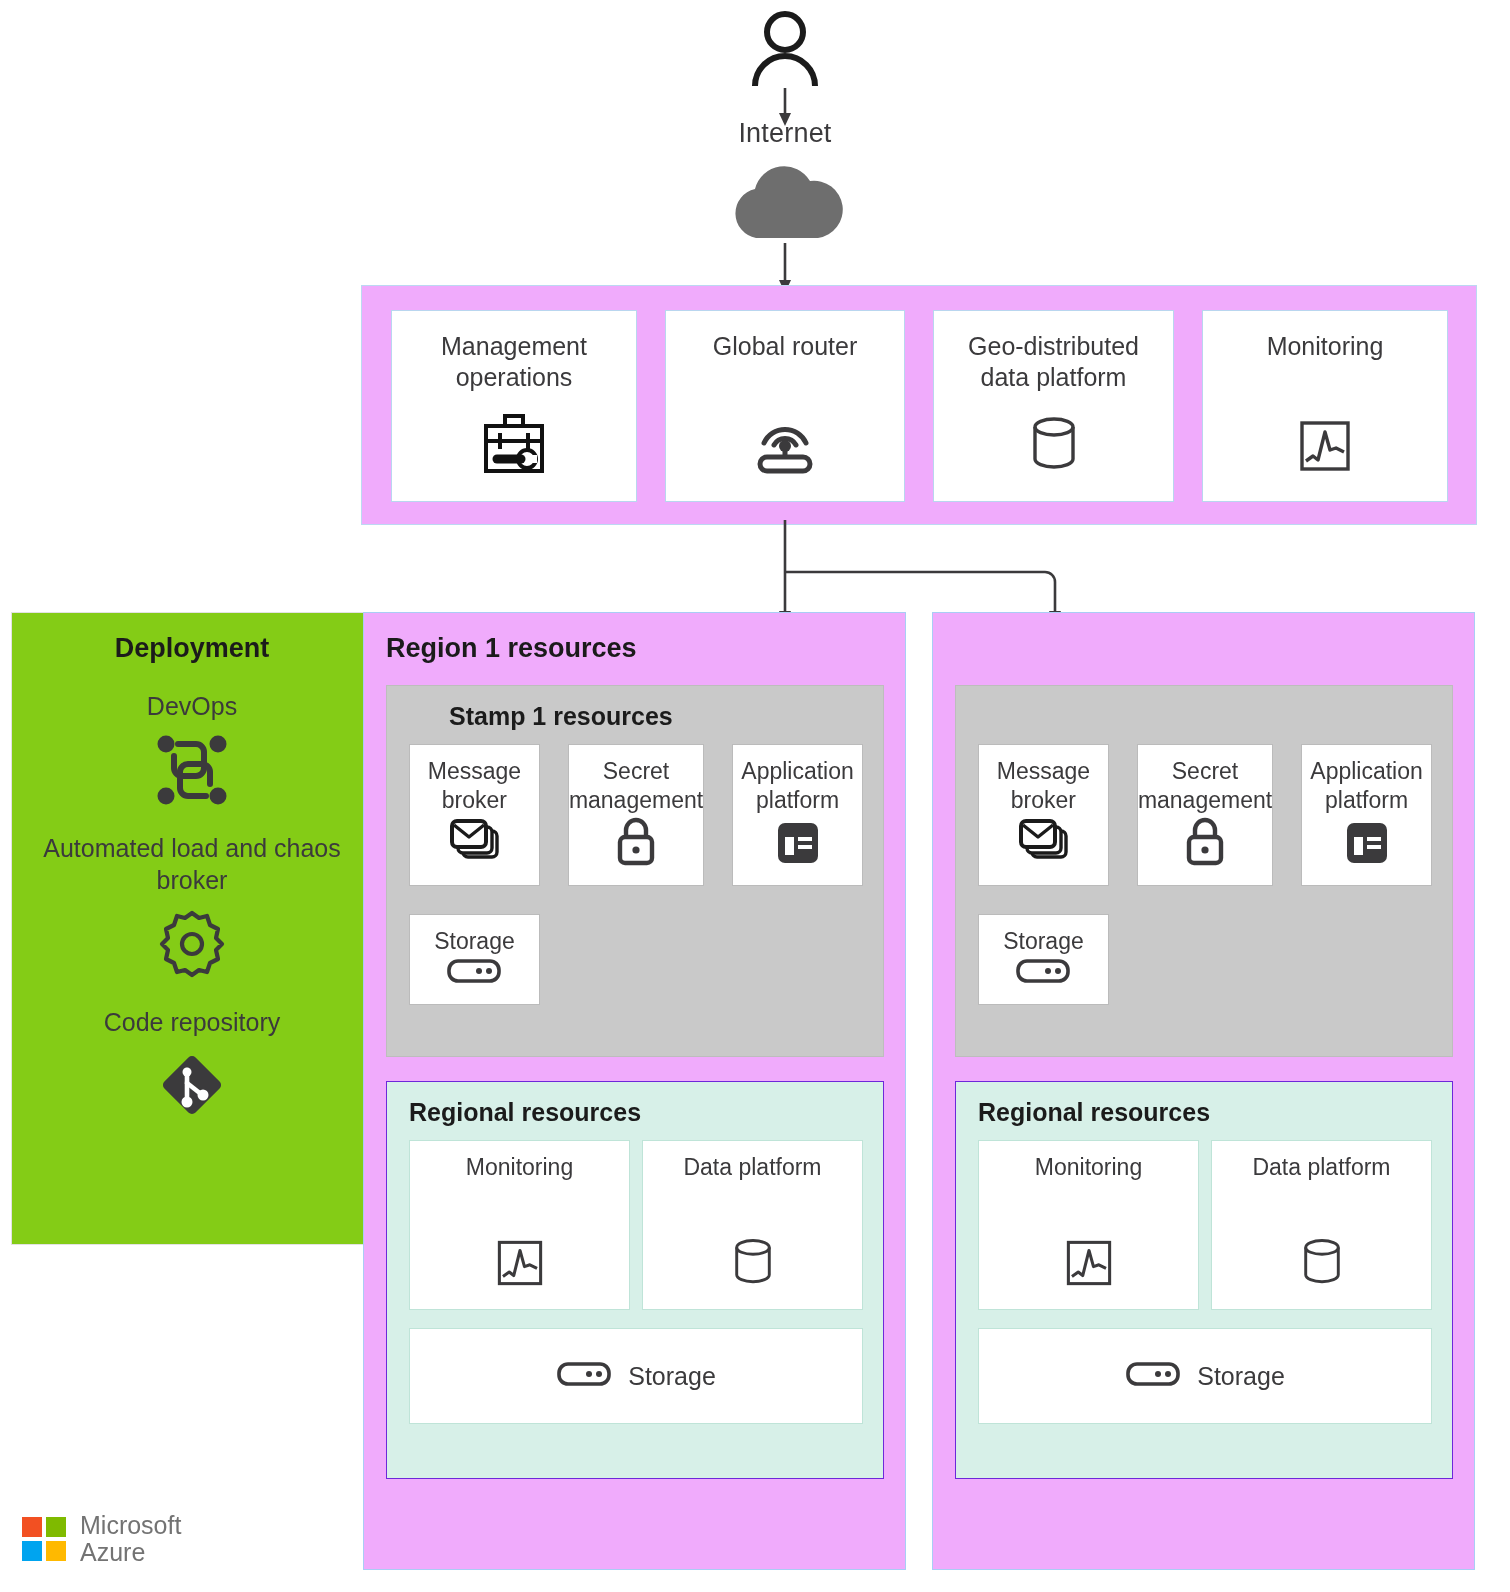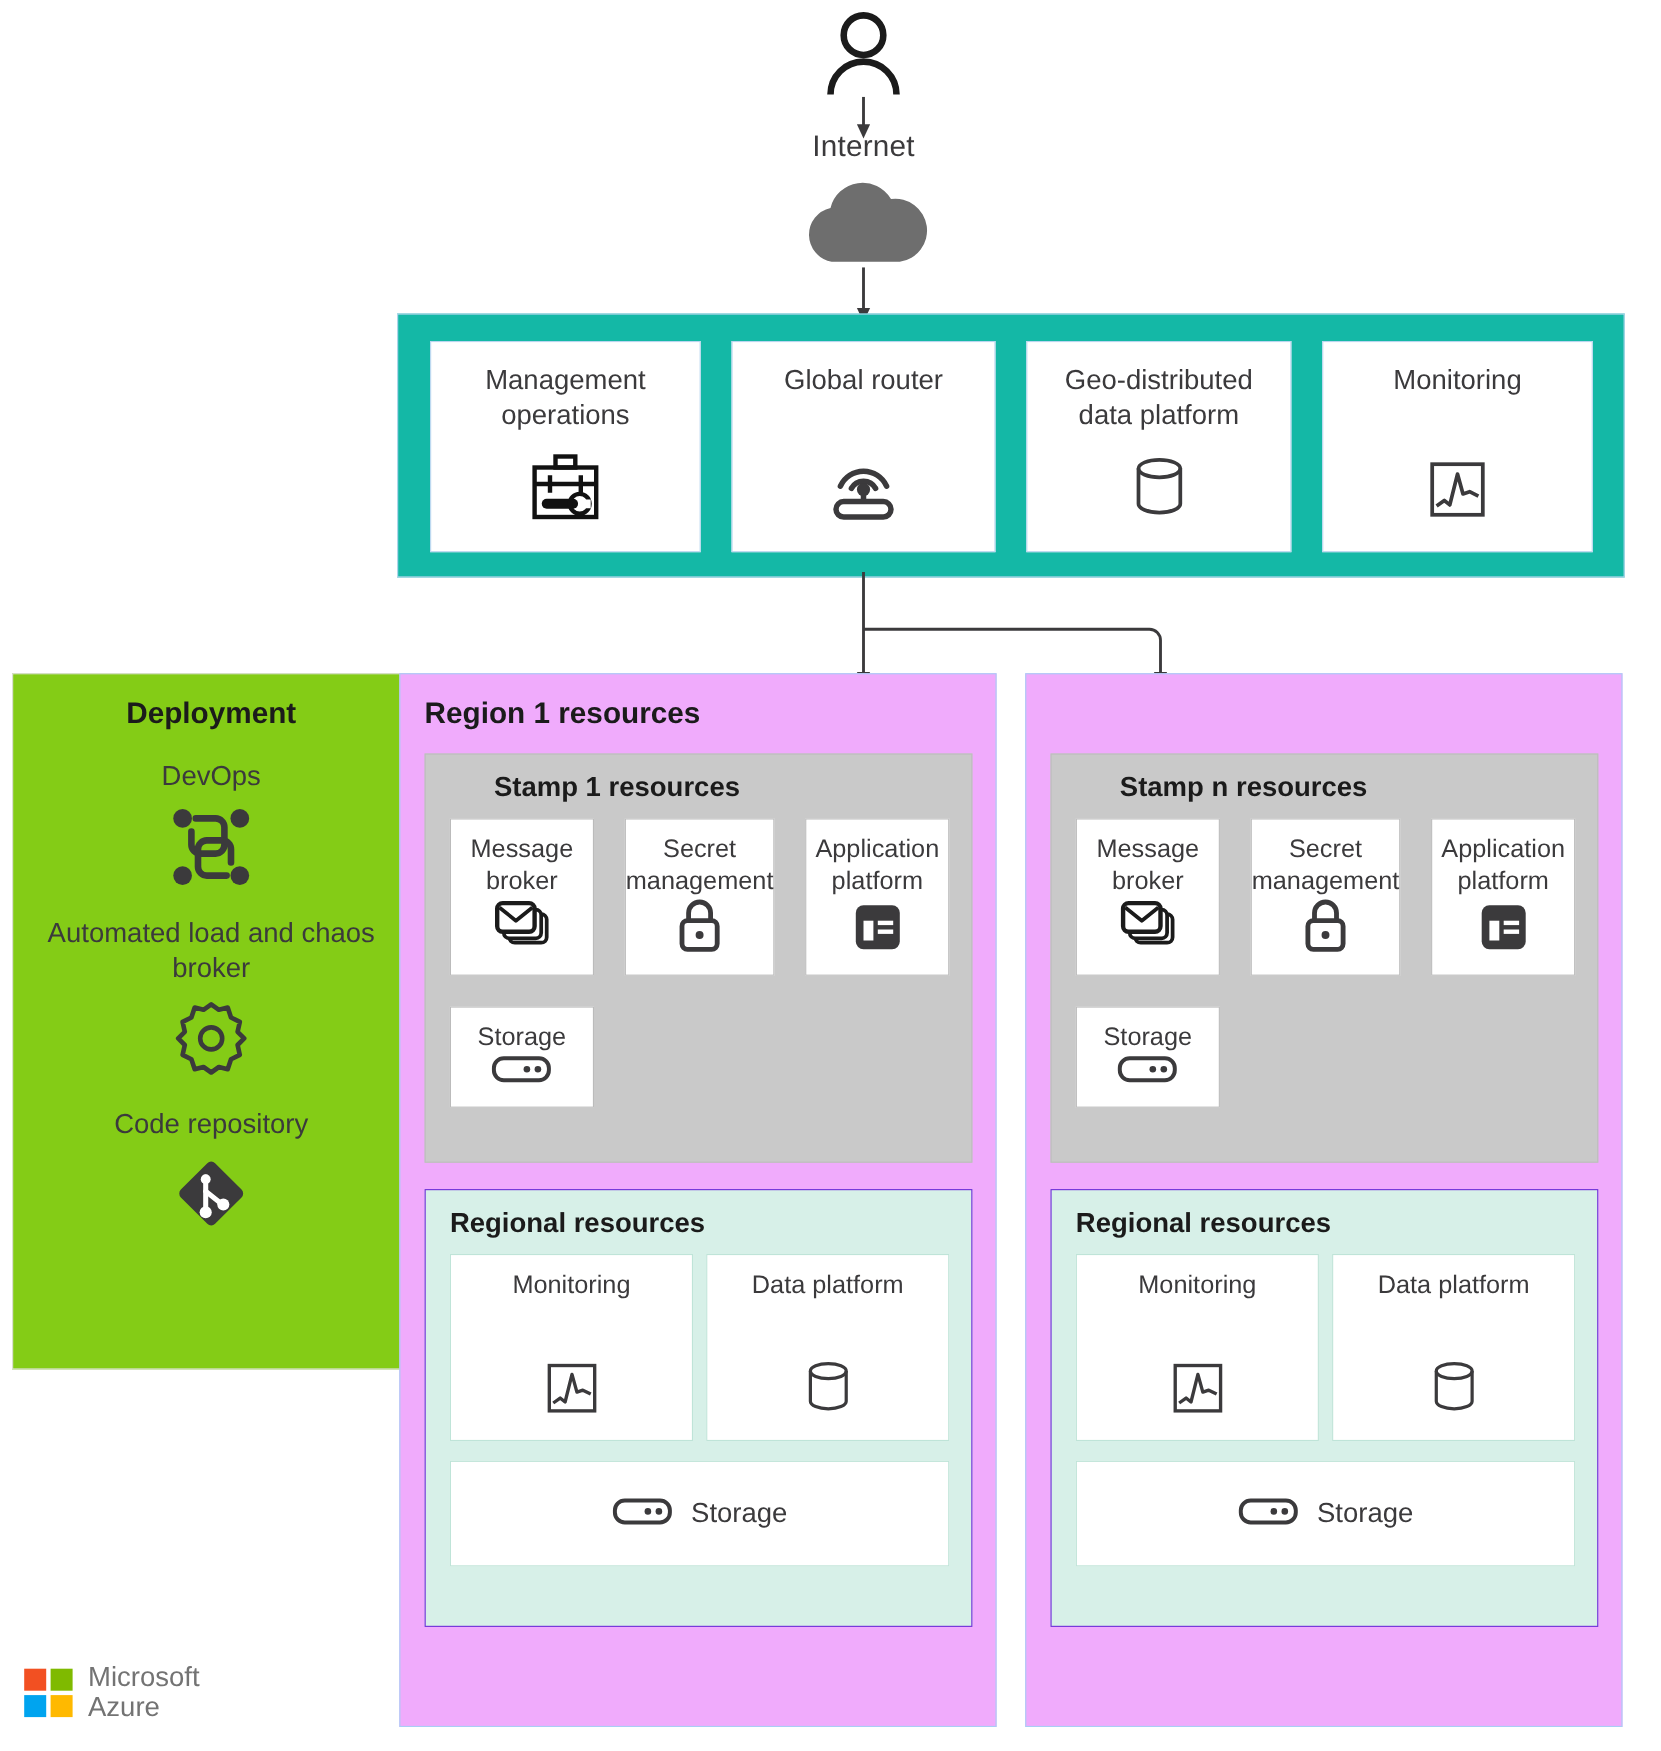--- a/index.html
+++ b/index.html
@@ -21,21 +21,21 @@
   #internet-label {
     left:660px; top:118px; width:250px; text-align:center;
     font-size:27px; color:#3b3a3c; letter-spacing:.2px;
   }
   #cloud-icon { left:726px; top:162px; width:120px; height:82px; }
   #arrow-cloud-global { left:760px; top:243px; width:50px; height:52px; }
 
   
   #global-band {
     left:361px; top:285px; width:1116px; height:240px;
-    background:#14b8a6; border:1px solid #bcd8f2;
+    background:#f0abfc; border:1px solid #bcd8f2;
   }
   .gcard {
     position:absolute; top:24px; height:192px;
     background:#ffffff; border:1px solid #b9d6ef;
     display:flex; flex-direction:column; align-items:center;
     justify-content:flex-start; padding-top:20px;
   }
   .gcard .ctitle {
     font-size:25px; line-height:31px; text-align:center; color:#3b3a3c;
     padding:0 8px;
@@ -344,21 +344,20 @@
           </svg>
         </div>
         <div class="ctitle">Storage</div>
       </div>
     </div>
   </div>
 
   <div class="region" id="region-n">
 
     <div class="stamp">
-      <div class="stamp-title">Stamp n resources</div>
       <div class="stamp-grid">
         <div class="scard">
           <div class="ctitle">Message broker</div>
           <div class="cicon">
             <svg width="58" height="52" viewBox="0 0 58 52">
               <rect x="18" y="16" width="34" height="26" rx="5" fill="none" stroke="#1b1b1b" stroke-width="3.4"></rect>
               <rect x="13" y="12" width="34" height="26" rx="5" fill="#fff" stroke="#1b1b1b" stroke-width="3.4"></rect>
               <rect x="7" y="6" width="34" height="26" rx="5" fill="#fff" stroke="#1b1b1b" stroke-width="4"></rect>
               <polyline points="9,10 24,22 39,10" fill="none" stroke="#1b1b1b" stroke-width="3.4" stroke-linejoin="round"></polyline>
             </svg>

